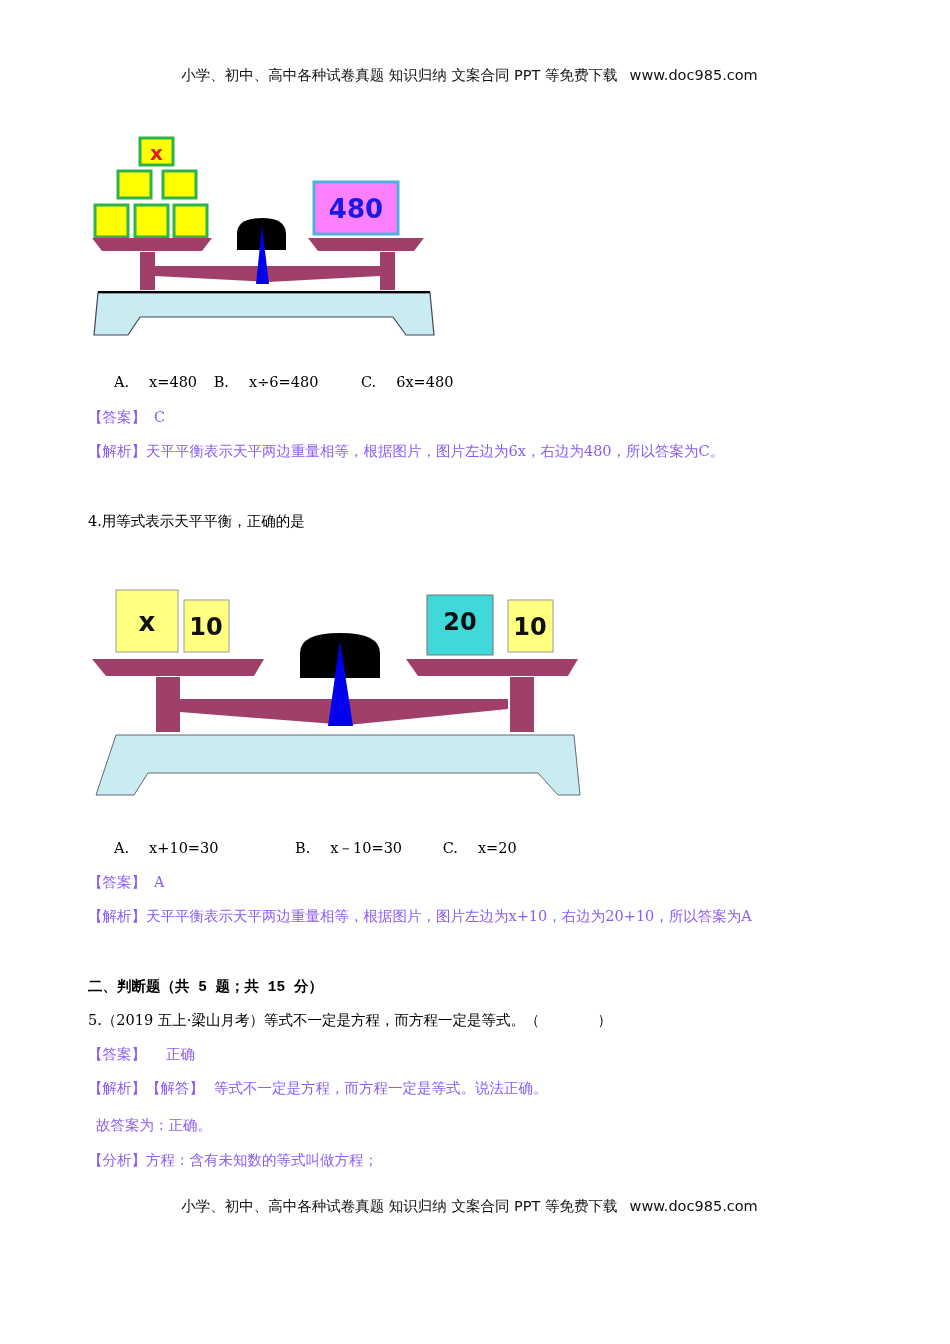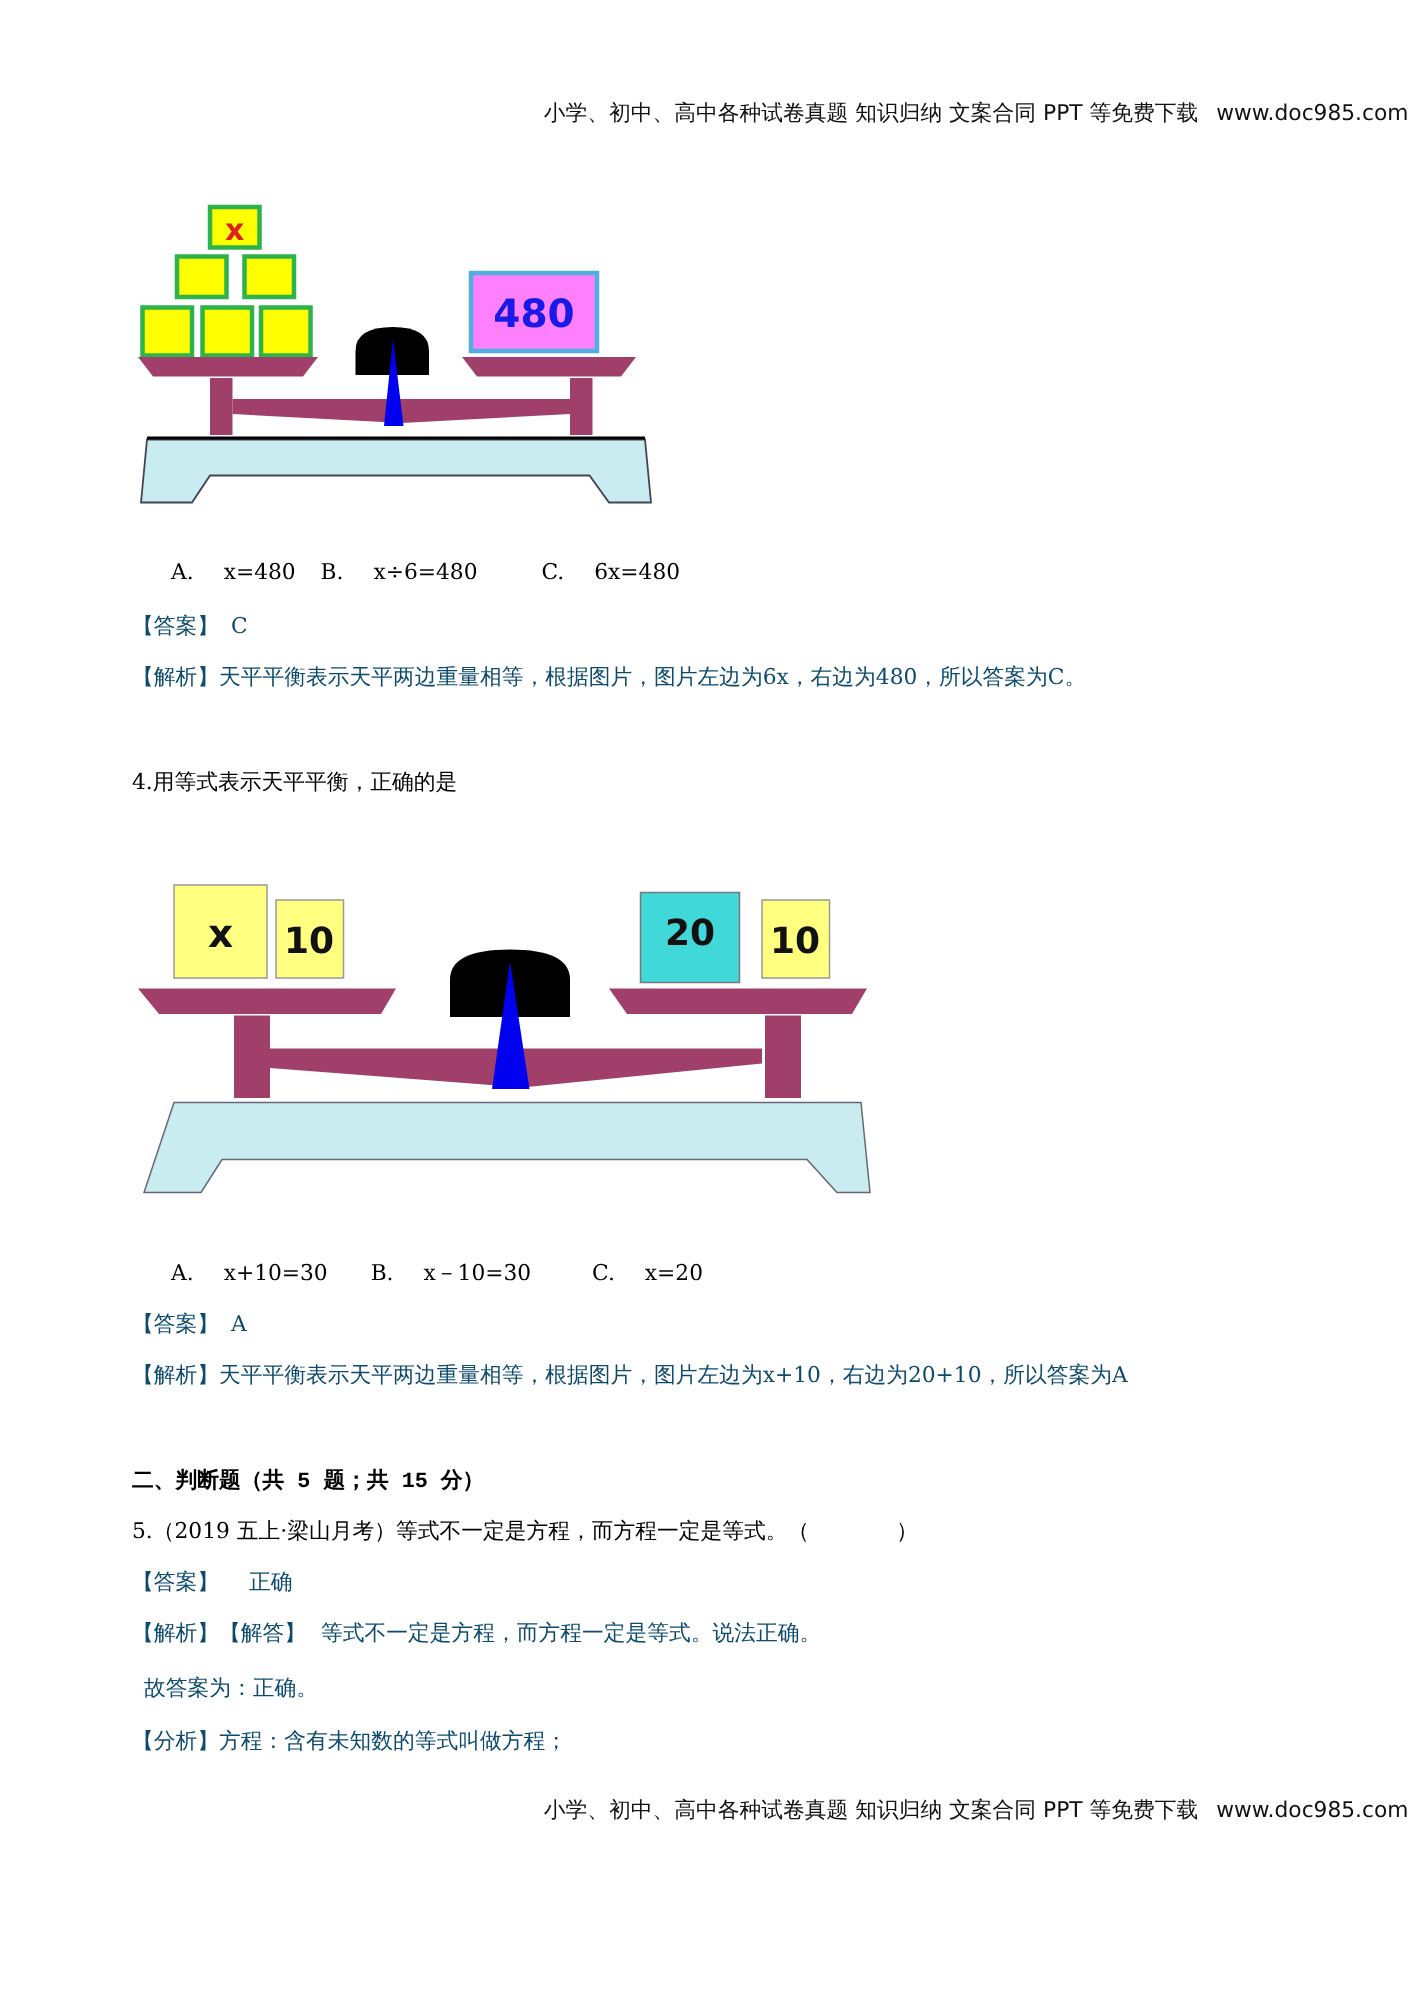--- a/index.html
+++ b/index.html
@@ -1,23 +1,23 @@
 <!DOCTYPE html>
 <html><head>
 <meta charset="utf-8">
 <style>
   html, body { margin: 0; padding: 0; background: #ffffff; }
   body { width: 950px; height: 1344px; position: relative; overflow: hidden;
          font-family: "DejaVu Serif", "Liberation Serif", serif; color: #000; }
-  .banner { position: absolute; left: 0; width: 939px; text-align: right;
+  .banner { position: absolute; left: 0; width: 939px; text-align: center;
             font-family: "DejaVu Sans", "Liberation Sans", sans-serif; font-size: 14.5px; color: #111; }
   .banner .url { margin-left: 12px; }
   .abs { position: absolute; }
   .line { position: absolute; left: 88px; font-size: 14.5px; white-space: nowrap; }
-  .red { color: #0c4a6e; }
+  .red { color: #8b5cf6; }
   .bracket { font-family: "DejaVu Sans", "Liberation Sans", sans-serif; }
   .opt { display: inline-block; margin-left: 16px; }
   .bold { font-weight: bold; font-family: Liberation Mono, monospace; }
   svg text { font-family: "DejaVu Sans", "Liberation Sans", sans-serif; }
 </style>
 </head>
 <body>
 
 <div class="banner" style="top:66px;">
   <span>小学、初中、高中各种试卷真题 知识归纳 文案合同 PPT 等免费下载</span><span class="url">www.doc985.com</span>
@@ -86,21 +86,21 @@
   <polygon points="92,114 420,114 420,124 260,140 92,127" fill="#a0406a"></polygon>
 
   <path d="M212,93 L212,68 Q212,48 252,48 Q292,48 292,68 L292,93 Z" fill="#000"></path>
   <polygon points="252,56 240,141 265,141" fill="#0000ee"></polygon>
 
   <path d="M28,150 L486,150 L492,210 L470,210 L450,188 L60,188 L46,210 L8,210 Z" fill="#c8ecf0" stroke="#667" stroke-width="1"></path>
 </svg>
 
 <div class="line" style="top:839px;left:98px;">
   <span class="opt"><span>A.</span><span style="margin-left:20px">x+10=30</span></span>
-  <span class="opt" style="margin-left:24px"><span>B.</span><span style="margin-left:20px">x－10=30</span></span>
+  <span class="opt" style="margin-left:72px"><span>B.</span><span style="margin-left:20px">x－10=30</span></span>
   <span class="opt" style="margin-left:36px"><span>C.</span><span style="margin-left:20px">x=20</span></span>
 </div>
 <div class="line red" style="top:873px;">
   <span class="bracket">【答案】</span><span style="margin-left:8px">A</span>
 </div>
 <div class="line red" style="top:907px;">
   <span class="bracket">【解析】</span><span>天平平衡表示天平两边重量相等，根据图片，图片左边为x+10，右边为20+10，所以答案为A</span>
 </div>
 
 <div class="line bold" style="top:977px;">二、判断题（共 5 题；共 15 分）</div>

